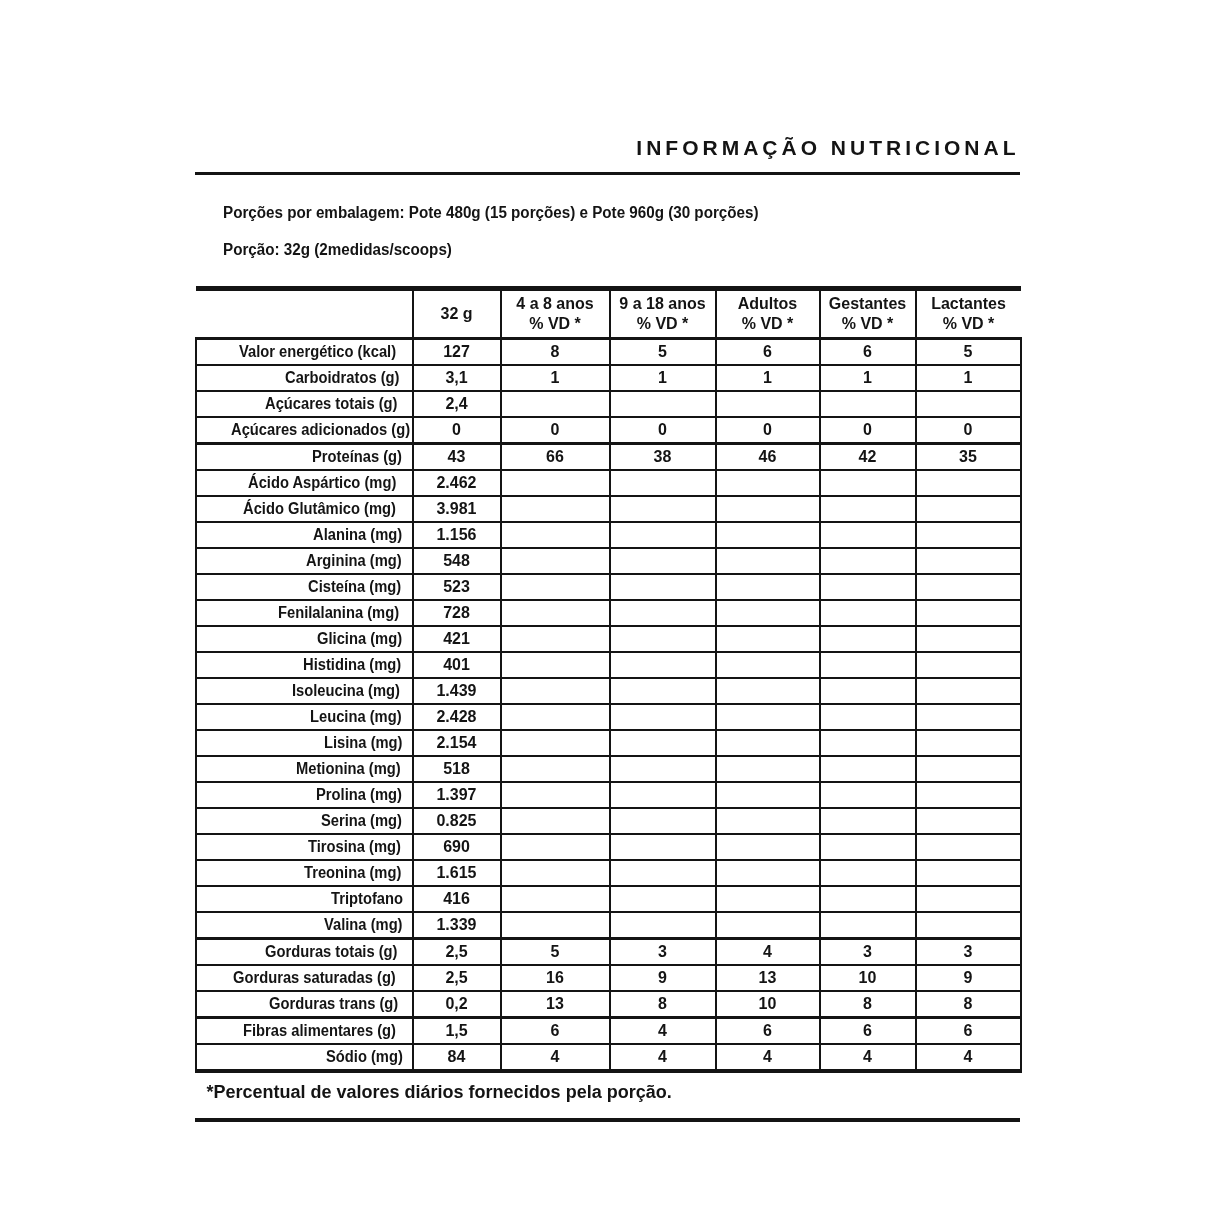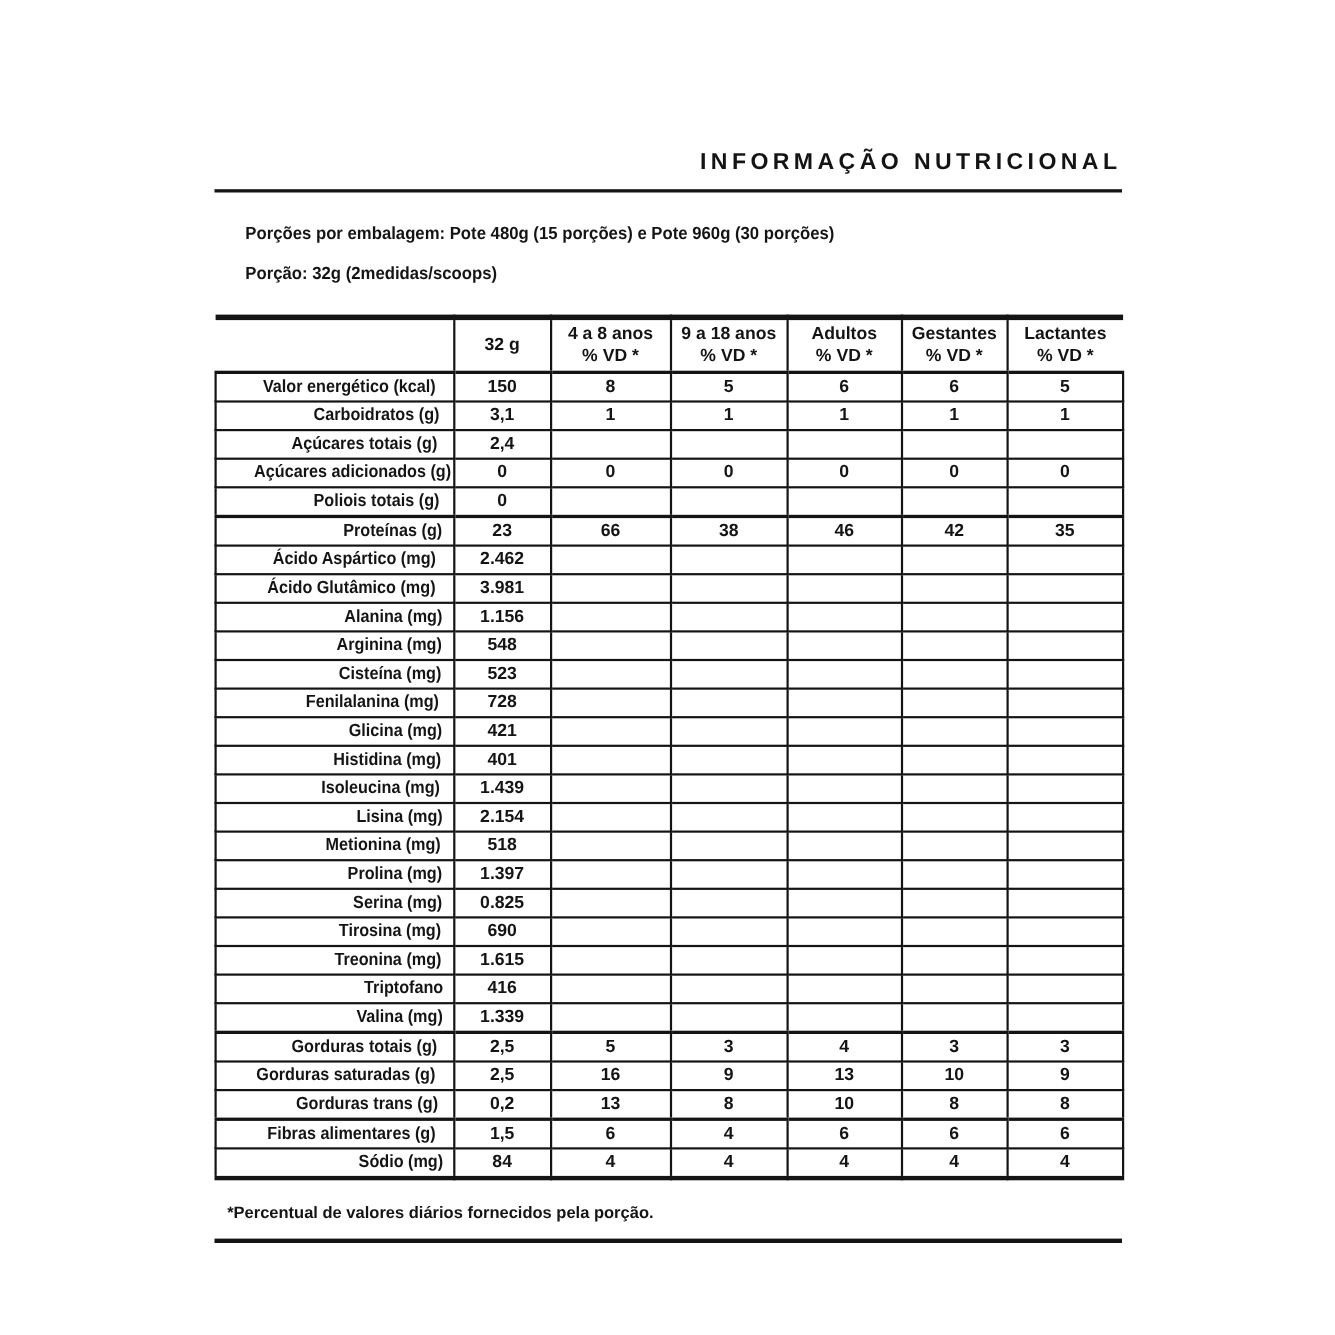--- a/index.html
+++ b/index.html
@@ -79,23 +79,22 @@
   table.nutri tbody td.label .cond {
     display: inline-block;
     transform: scaleX(0.92);
     transform-origin: left center;
     white-space: nowrap;
   }
   table.nutri tbody tr.section td { border-top: 3px solid #141414; }
   .footnote {
     border-bottom: 4px solid #141414;
     padding: 9px 0 15px 12px;
-    font-size: 15px;
+    font-size: 18px;
     font-weight: 700;
-    margin-top: 12px;
   }
   .footnote p { margin: 0; }
 </style>
 </head>
 <body>
 
 <div class="sheet">
 
   <h1 class="title">INFORMAÇÃO NUTRICIONAL</h1>
 
@@ -136,21 +135,21 @@
           </th>
           <th class="lastcol">
             <div>Lactantes</div>
             <div>% VD *</div>
           </th>
         </tr>
       </thead>
     <tbody id="nutri-body">
         <tr>
           <td class="label" style="padding-left: 8px;"><span class="cond">Valor energético (kcal)</span></td>
-          <td>150</td>
+          <td>127</td>
           <td>8</td>
           <td>5</td>
           <td>6</td>
           <td>6</td>
           <td>5</td>
         </tr>
         <tr>
           <td class="label" style="padding-left: 8px;"><span class="cond">Carboidratos (g)</span></td>
           <td>3,1</td>
           <td>1</td>
@@ -170,32 +169,23 @@
         </tr>
         <tr>
           <td class="label" style="padding-left: 34px;"><span class="cond">Açúcares adicionados (g)</span></td>
           <td>0</td>
           <td>0</td>
           <td>0</td>
           <td>0</td>
           <td>0</td>
           <td>0</td>
         </tr>
-        <tr>
-          <td class="label" style="padding-left: 21px;"><span class="cond">Poliois totais (g)</span></td>
-          <td>0</td>
-          <td></td>
-          <td></td>
-          <td></td>
-          <td></td>
-          <td></td>
-        </tr>
         <tr class="section">
           <td class="label" style="padding-left: 8px;"><span class="cond">Proteínas (g)</span></td>
-          <td>23</td>
+          <td>43</td>
           <td>66</td>
           <td>38</td>
           <td>46</td>
           <td>42</td>
           <td>35</td>
         </tr>
         <tr>
           <td class="label" style="padding-left: 21px;"><span class="cond">Ácido Aspártico (mg)</span></td>
           <td>2.462</td>
           <td></td>
@@ -263,20 +253,29 @@
           <td>401</td>
           <td></td>
           <td></td>
           <td></td>
           <td></td>
           <td></td>
         </tr>
         <tr>
           <td class="label" style="padding-left: 21px;"><span class="cond">Isoleucina (mg)</span></td>
           <td>1.439</td>
+          <td></td>
+          <td></td>
+          <td></td>
+          <td></td>
+          <td></td>
+        </tr>
+        <tr>
+          <td class="label" style="padding-left: 21px;"><span class="cond">Leucina (mg)</span></td>
+          <td>2.428</td>
           <td></td>
           <td></td>
           <td></td>
           <td></td>
           <td></td>
         </tr>
         <tr>
           <td class="label" style="padding-left: 21px;"><span class="cond">Lisina (mg)</span></td>
           <td>2.154</td>
           <td></td>

